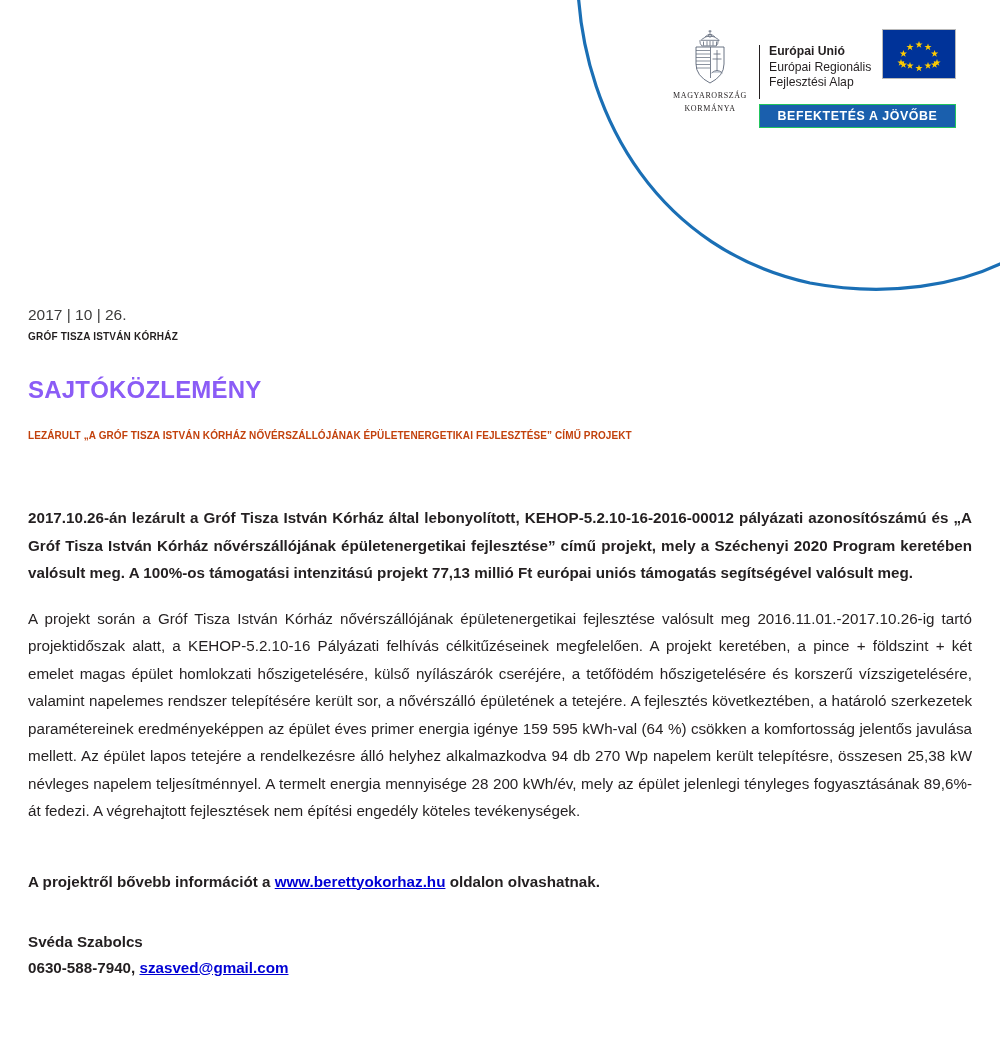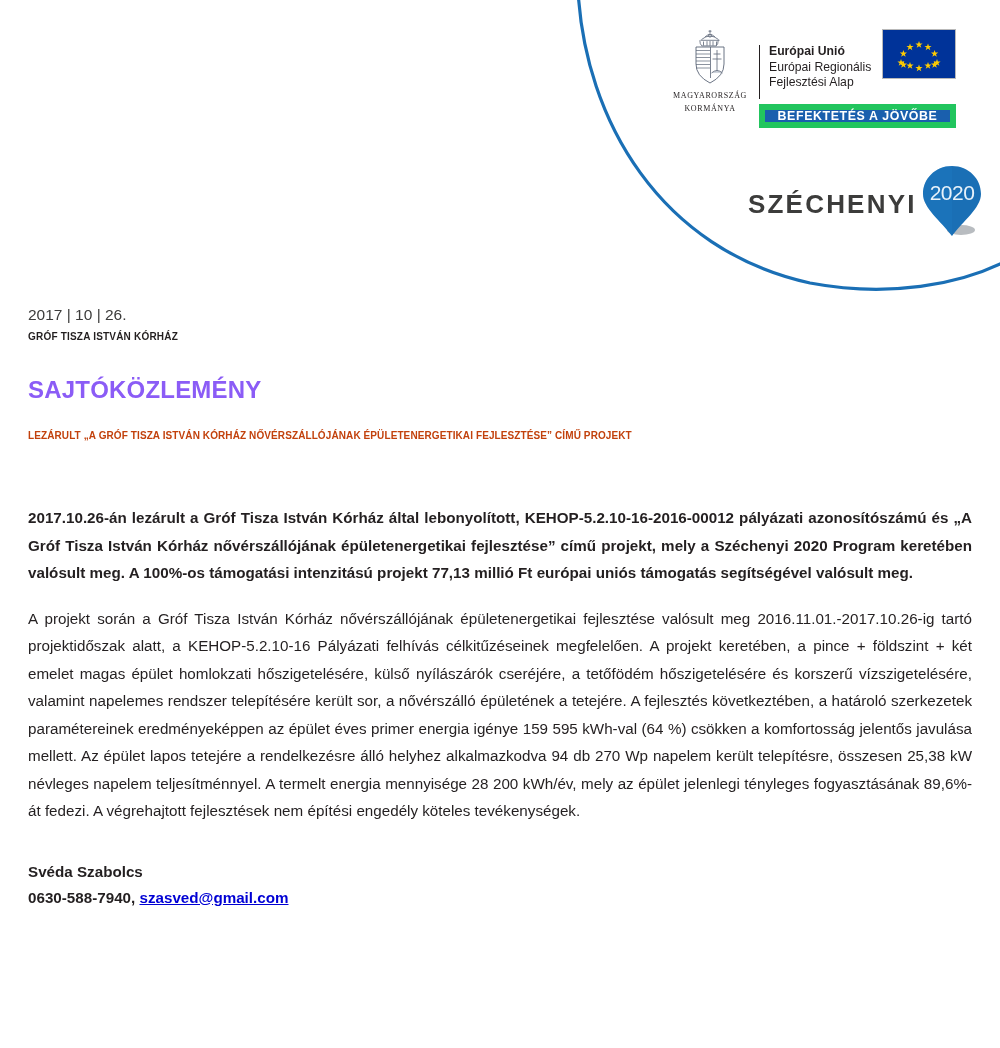--- a/index.html
+++ b/index.html
@@ -92,21 +92,21 @@
     border: 1px solid #b9b9b9;
     box-sizing: border-box;
   }
   .befektetes {
     position: absolute;
     left: 104px;
     top: 76px;
     width: 197px;
     height: 24px;
     background: #1a5fad;
-    border: 6px solid #22c55e;
+    border: 1px solid #22c55e;
     box-sizing: border-box;
     color: #ffffff;
     font-size: 12.4px;
     font-weight: bold;
     letter-spacing: 0.6px;
     display: flex;
     align-items: center;
     justify-content: center;
   }
 
@@ -271,43 +271,37 @@
           <polygon points="27,13.4 27.9,16 30.6,16 28.4,17.6 29.3,20.2 27,18.6 24.7,20.2 25.6,17.6 23.4,16 26.1,16"></polygon>
         </g>
       </svg>
     </div>
 
     <div class="befektetes">
       <span>BEFEKTETÉS A JÖVŐBE</span>
     </div>
   </div>
 
-  <div class="szechenyi">
-    <div class="szechenyi-word">SZÉCHENYI</div>
-    <svg class="szechenyi-pin" width="66" height="76" viewBox="0 0 66 76" aria-hidden="true">
-      <ellipse cx="40" cy="66" rx="14" ry="5" fill="#b8bcc0"></ellipse>
-      <path d="M31 2 C14 2, 2 15, 2 30 C2 44, 20 57, 31 72 C42 57, 60 44, 60 30 C60 15, 48 2, 31 2 Z" fill="#1a6fb5"></path>
-      <path d="M31 72 C20 57, 2 44, 2 30 C2 15, 14 2, 31 2 Z" fill="#1f7ac4" opacity="0.35"></path>
-      <text x="31" y="36" text-anchor="middle" font-family="'Liberation Sans', sans-serif" font-size="21" fill="#e8f2fa" letter-spacing="-0.5">2020</text>
-    </svg>
-  </div>
 
   <div class="content">
 
     <div class="date-line">2017 | 10 | 26.</div>
     <div class="org-line">GRÓF TISZA ISTVÁN KÓRHÁZ</div>
 
     <div class="press-title">SAJTÓKÖZLEMÉNY</div>
 
     <div class="subtitle">LEZÁRULT „A GRÓF TISZA ISTVÁN KÓRHÁZ NŐVÉRSZÁLLÓJÁNAK ÉPÜLETENERGETIKAI FEJLESZTÉSE” CÍMŰ PROJEKT</div>
 
     <div class="lead">2017.10.26-án lezárult a Gróf Tisza István Kórház által lebonyolított, KEHOP-5.2.10-16-2016-00012 pályázati azonosítószámú és „A Gróf Tisza István Kórház nővérszállójának épületenergetikai fejlesztése” című projekt, mely a Széchenyi 2020 Program keretében valósult meg. A 100%-os támogatási intenzitású projekt 77,13 millió Ft európai uniós támogatás segítségével valósult meg.</div>
 
     <div class="body-par">A projekt során a Gróf Tisza István Kórház nővérszállójának épületenergetikai fejlesztése valósult meg 2016.11.01.-2017.10.26-ig tartó projektidőszak alatt, a KEHOP-5.2.10-16 Pályázati felhívás célkitűzéseinek megfelelően. A projekt keretében, a pince + földszint + két emelet magas épület homlokzati hőszigetelésére, külső nyílászárók cseréjére, a tetőfödém hőszigetelésére és korszerű vízszigetelésére, valamint napelemes rendszer telepítésére került sor, a nővérszálló épületének a tetejére. A fejlesztés következtében, a határoló szerkezetek paramétereinek eredményeképpen az épület éves primer energia igénye 159 595 kWh-val (64 %) csökken a komfortosság jelentős javulása mellett. Az épület lapos tetejére a rendelkezésre álló helyhez alkalmazkodva 94 db 270 Wp napelem került telepítésre, összesen 25,38 kW névleges napelem teljesítménnyel. A termelt energia mennyisége 28 200 kWh/év, mely az épület jelenlegi tényleges fogyasztásának 89,6%-át fedezi. A végrehajtott fejlesztések nem építési engedély köteles tevékenységek.</div>
 
+    <div class="info-line">
+      <span>A projektről bővebb információt a </span><a class="doc-link" href="#">www.berettyokorhaz.hu</a><span> oldalon olvashatnak.</span>
+    </div>
 
     <div class="contact">
       <div>Svéda Szabolcs</div>
       <div><span>0630-588-7940, </span><a class="doc-link" href="#">szasved@gmail.com</a></div>
     </div>
 
   </div>
 </div>
 
 </body></html>

